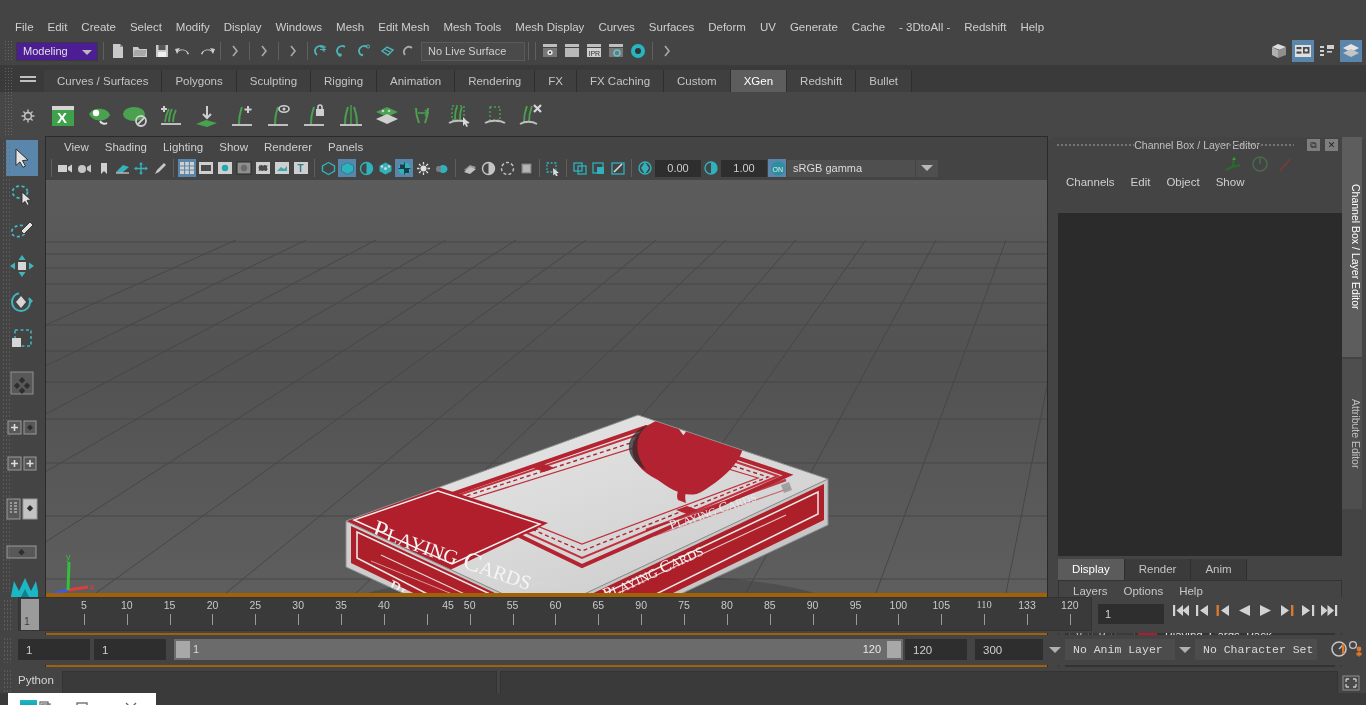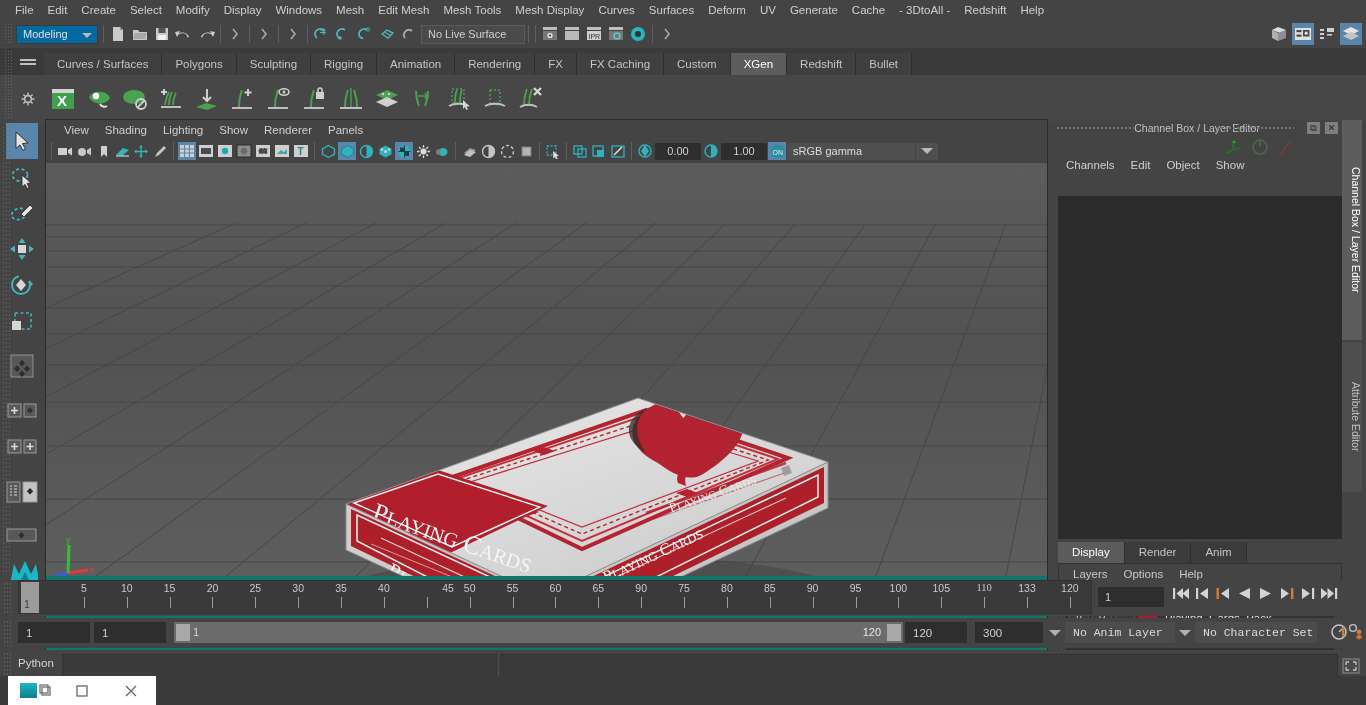--- a/index.html
+++ b/index.html
@@ -10,33 +10,34 @@
     overflow: hidden;
     color: #c8c8c8;
   }
   .app { position: relative; width: 1366px; height: 705px; background: #444; }
 
   
   .menubar {
     height: 20px; background: #444444;
     display: flex; align-items: center; padding-left: 8px;
     font-size: 11.5px;
+    margin-top: 17px;
   }
   .menubar .mi { padding: 0 7px; color: #cfcfcf; line-height: 20px; white-space: nowrap; cursor: default; }
 
   
   .statusline {
     height: 28px; background: #444444;
     display: flex; align-items: center; padding-left: 4px; position: relative;
   }
   .gripdots { width: 9px; height: 22px; margin-right: 3px;
     background-image: radial-gradient(#6e6e6e 1px, transparent 1px);
     background-size: 3px 3px; opacity:.75; }
   .modesel {
-    width: 82px; height: 19px; background: #0369a1; border: 1px solid #3a3a3a;
+    width: 82px; height: 19px; background: #4c1d95; border: 1px solid #3a3a3a;
     font-size: 11px; color: #e0e0e0; display: flex; align-items: center;
     padding-left: 6px; position: relative; margin-right: 2px;
   }
   .modesel .arrow { position: absolute; right: 5px; top: 7px;
     border-left: 5px solid transparent; border-right: 5px solid transparent;
     border-top: 5px solid #b9b9b9; }
   .sepv { width: 7px; height: 22px; display:inline-block; position: relative; }
   .sepv:after { content:''; position:absolute; left:3px; top:2px; width:1px; height:18px; background:#5f5f5f;}
   .tbtn { width: 22px; height: 22px; display: flex; align-items: center; justify-content: center; }
   .tbtn svg { display: block; }
@@ -64,21 +65,21 @@
   
   .toolbox { position: absolute; left: 0; top: 123px; width: 44px; height: 455px; background: #444; }
   .tbgrip { width: 9px; height: 450px; background-image: radial-gradient(#6a6a6a 1px, transparent 1px);
     background-size: 3px 4px; position:absolute; left:2px; top:2px; opacity:.55;}
   .tool { width: 32px; height: 36px; margin-left: 6px; display:flex; align-items:center; justify-content:center;}
   .tool.sel { background: #5b86ab; }
   .tbsep { height: 9px; }
 
   
   .vpanel { position: absolute; left: 45px; top: 119px; width: 1003px; height: 568px;
-    background: #0f766e; border: 1px solid #2a2a2a; }
+    background: #a16207; border: 1px solid #2a2a2a; }
   .vpmenu { height: 19px; display: flex; align-items: center; padding-left: 10px; font-size: 11.5px; background: #444;}
   .vpmenu .mi { padding: 0 8px; color: #cfcfcf; }
   .vptools { height: 24px; background: #444; display: flex; align-items: center; padding-left: 2px; gap: 1px;}
   .vtb { width: 18px; height: 18px; display:flex; align-items:center; justify-content:center;}
   .vtb.on { background: #5b86ab; }
   .numfield { width: 46px; height: 17px; background: #2e2e2e; color: #cfcfcf; font-size: 11px;
      display:flex; align-items:center; justify-content:center;}
   .cmsel { width: 128px; height: 17px; background: #4f4f4f; color: #dcdcdc; font-size: 11px;
      display:flex; align-items:center; padding-left: 6px; position: relative;}
   .cmarrow { width: 22px; height: 17px; background: #4f4f4f; display:flex; align-items:center; justify-content:center;}

